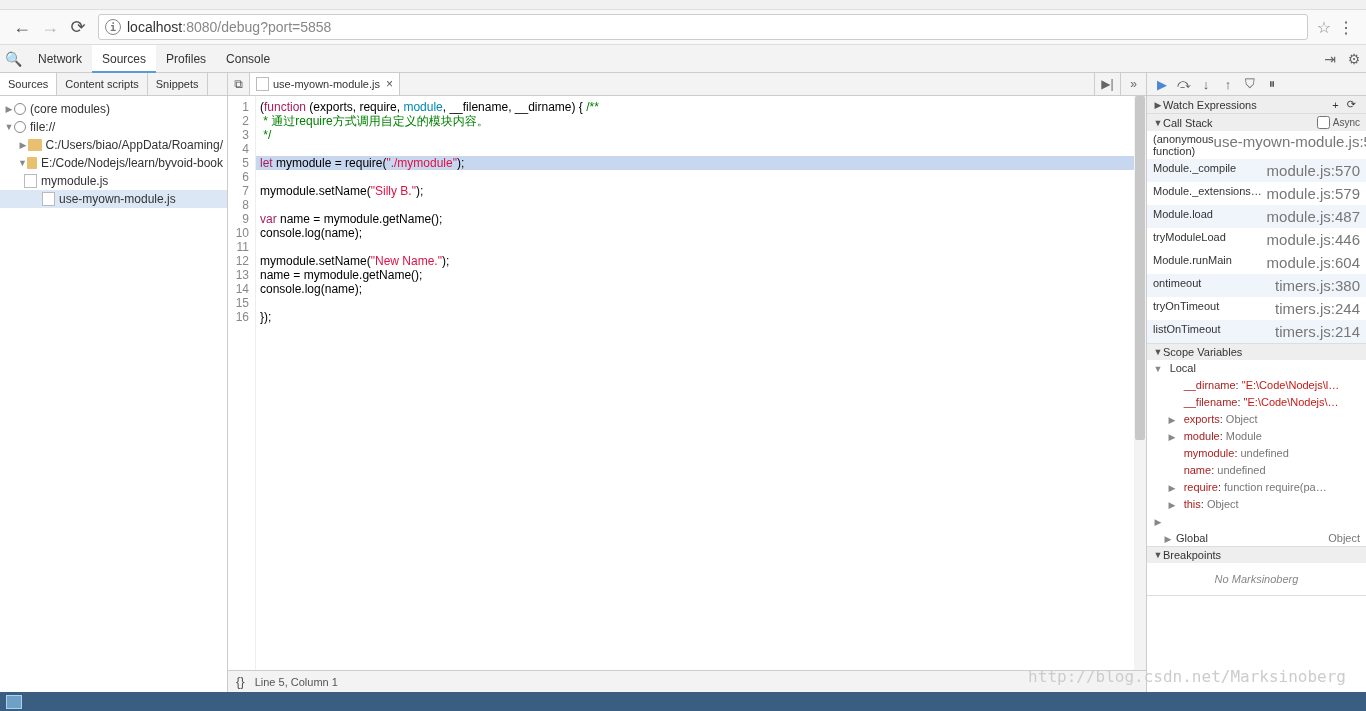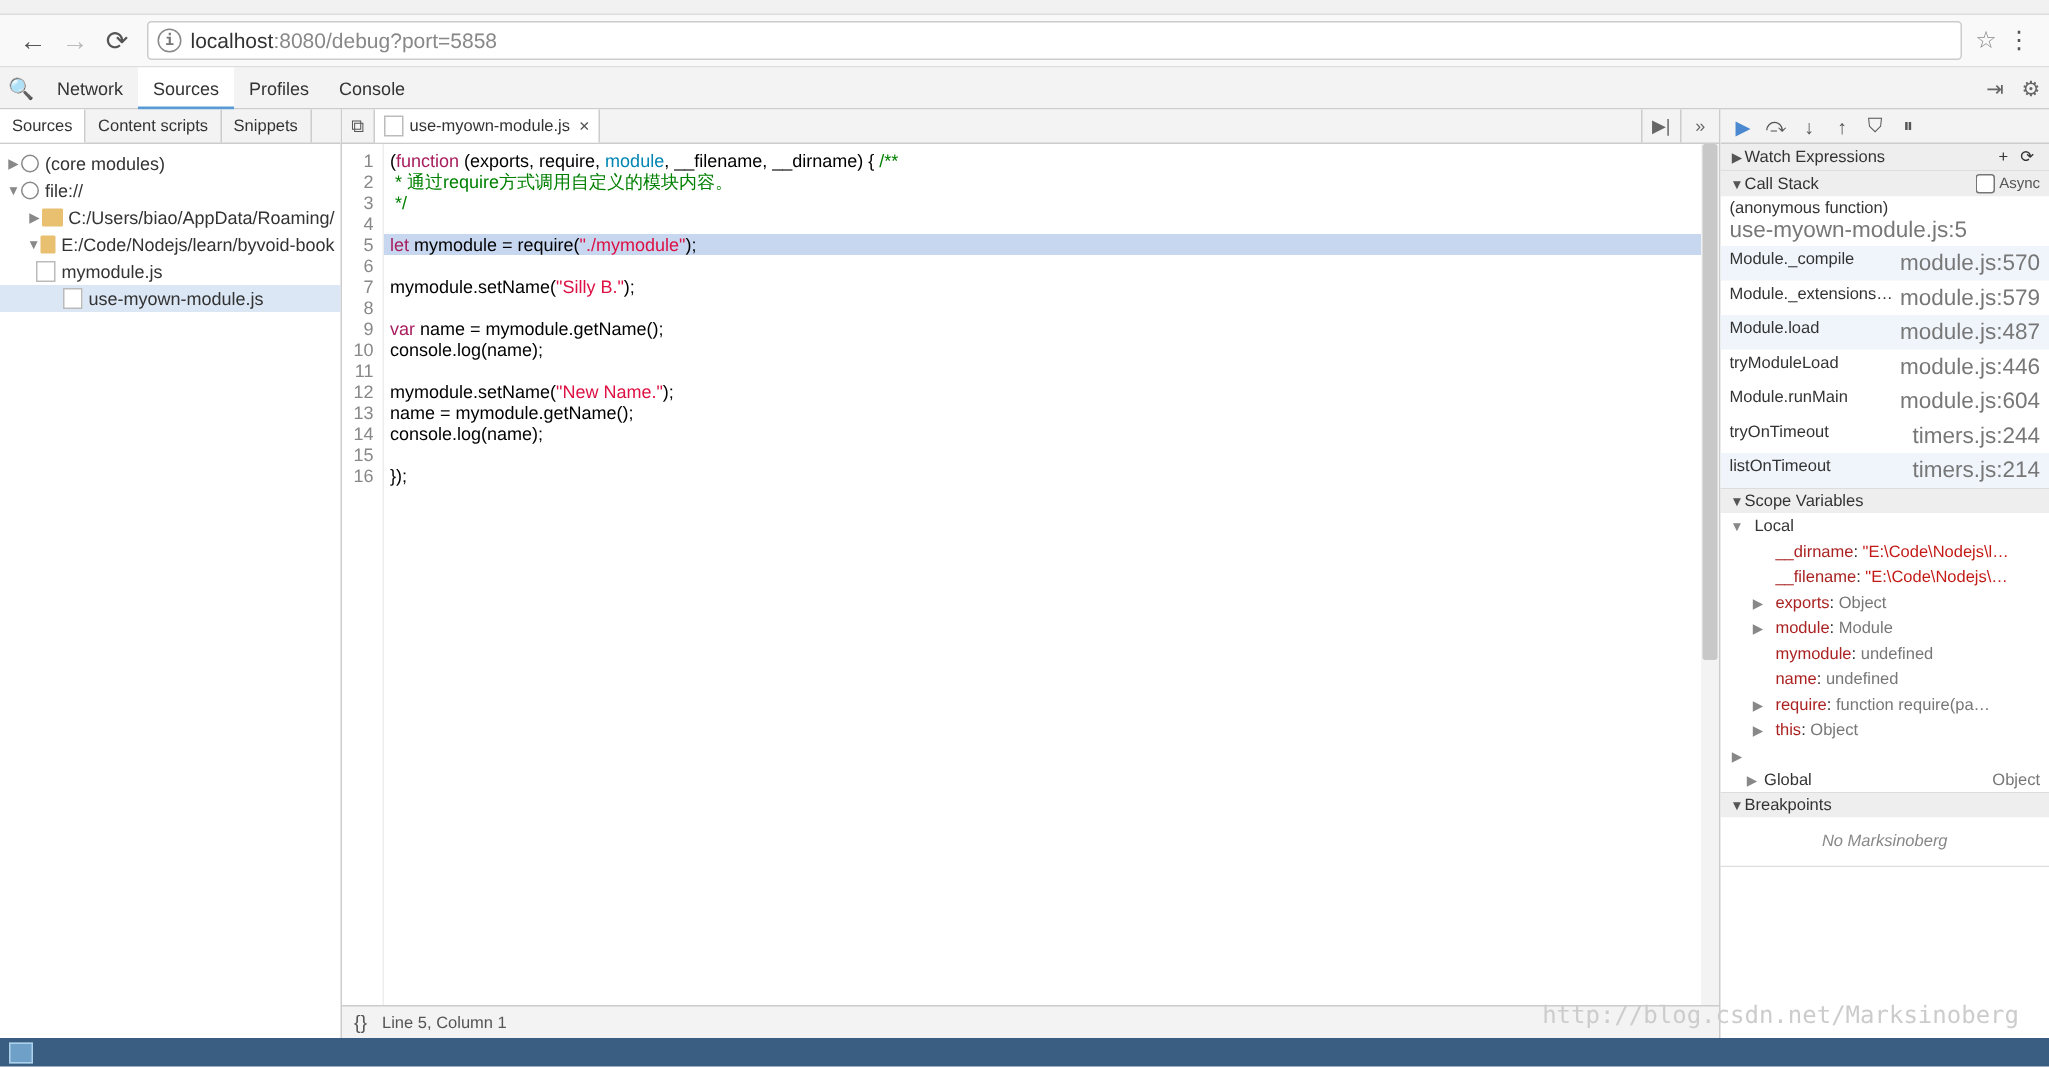--- a/index.html
+++ b/index.html
@@ -58,21 +58,21 @@
 .dbg-btn.play { color:#4a88cf; }
 .section { border-bottom:1px solid #ddd; }
 .sec-head { display:flex; align-items:center; padding:2px 6px; background:#eee; font-size:11px; cursor:pointer;}
 .sec-head .tw { color:#555; }
 .sec-head .grow { flex:1; }
 .sec-body { background:#fff; }
 .stack-row { display:flex; justify-content:space-between; padding:3px 6px; font-size:11px; cursor:pointer; }
 .stack-row.odd { background:#f0f5fb; }
 .stack-loc { color:#777; font-size:15px; white-space:nowrap; }
 .stack-fn { flex:1; overflow:hidden; text-overflow:ellipsis; padding-right:4px;}
-.anon-row { padding:2px 6px; font-size:11px; display:flex; justify-content:space-between; align-items:flex-start;flex-direction:column;}
+.anon-row { padding:2px 6px; font-size:11px; display:flex; justify-content:space-between; align-items:flex-start;}
 .scope-row { padding:2px 6px 2px 12px; font-size:11px; font-family:Consolas,monospace; white-space:nowrap; overflow:hidden; text-overflow:ellipsis;}
 .scope-row .tw { color:#888; }
 .prop { color:#a22; }
 .val { color:#777; }
 .strv { color:#c41a16; }
 .global-row { display:flex; justify-content:space-between; padding:2px 6px 2px 16px; font-size:11px; font-family:Consolas,monospace;}
 .nobp { text-align:center; padding:10px; color:#888; font-style:italic; font-size:11px;}
 .async-wrap { display:flex; align-items:center; font-size:10px; color:#555;}
 .async-wrap input { margin-right:3px; }
 .vscroll { position:absolute; right:0; top:23px; bottom:22px; width:12px; background:#f3f3f3; }
@@ -242,20 +242,24 @@
               <span class="stack-loc">module.js:487</span>
             </div>
             <div class="stack-row">
               <span class="stack-fn">tryModuleLoad</span>
               <span class="stack-loc">module.js:446</span>
             </div>
             <div class="stack-row">
               <span class="stack-fn">Module.runMain</span>
               <span class="stack-loc">module.js:604</span>
             </div>
+            <div class="stack-row odd">
+              <span class="stack-fn">ontimeout</span>
+              <span class="stack-loc">timers.js:380</span>
+            </div>
             <div class="stack-row">
               <span class="stack-fn">tryOnTimeout</span>
               <span class="stack-loc">timers.js:244</span>
             </div>
             <div class="stack-row odd">
               <span class="stack-fn">listOnTimeout</span>
               <span class="stack-loc">timers.js:214</span>
             </div>
           </div>
       </div>

